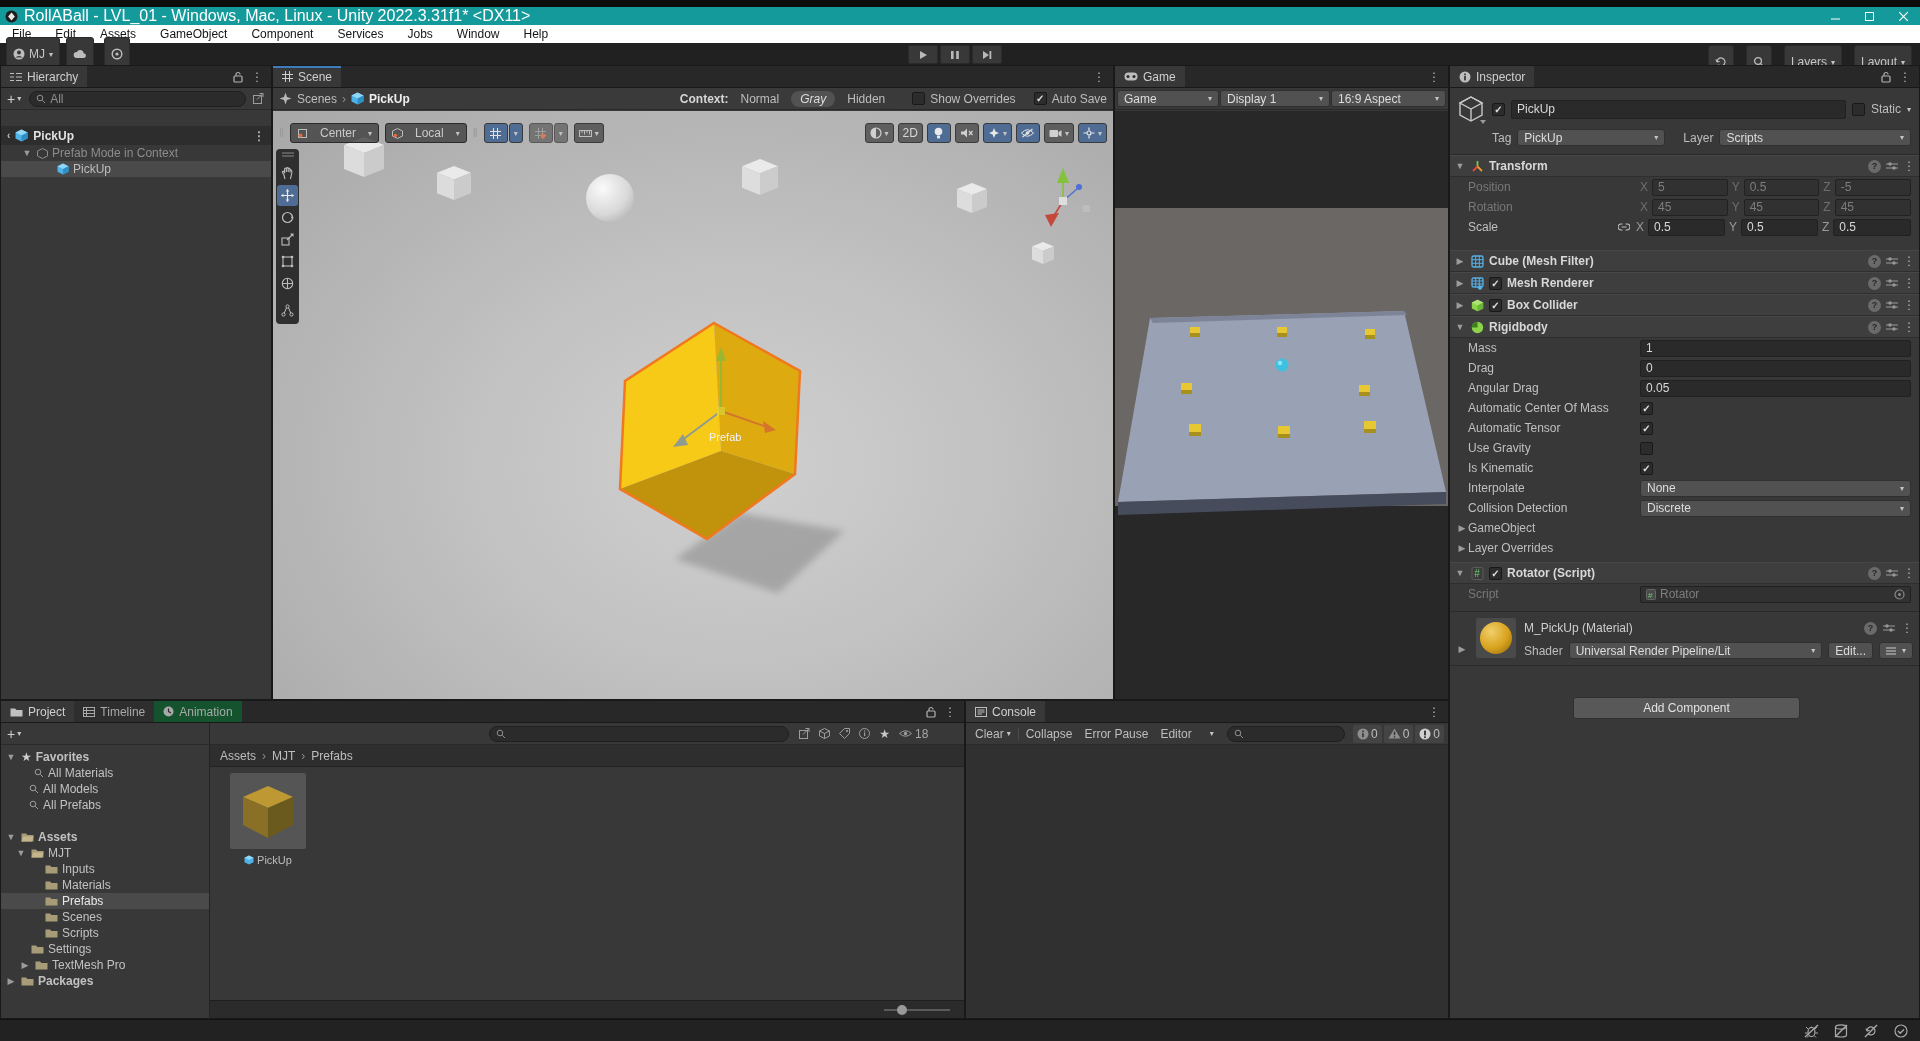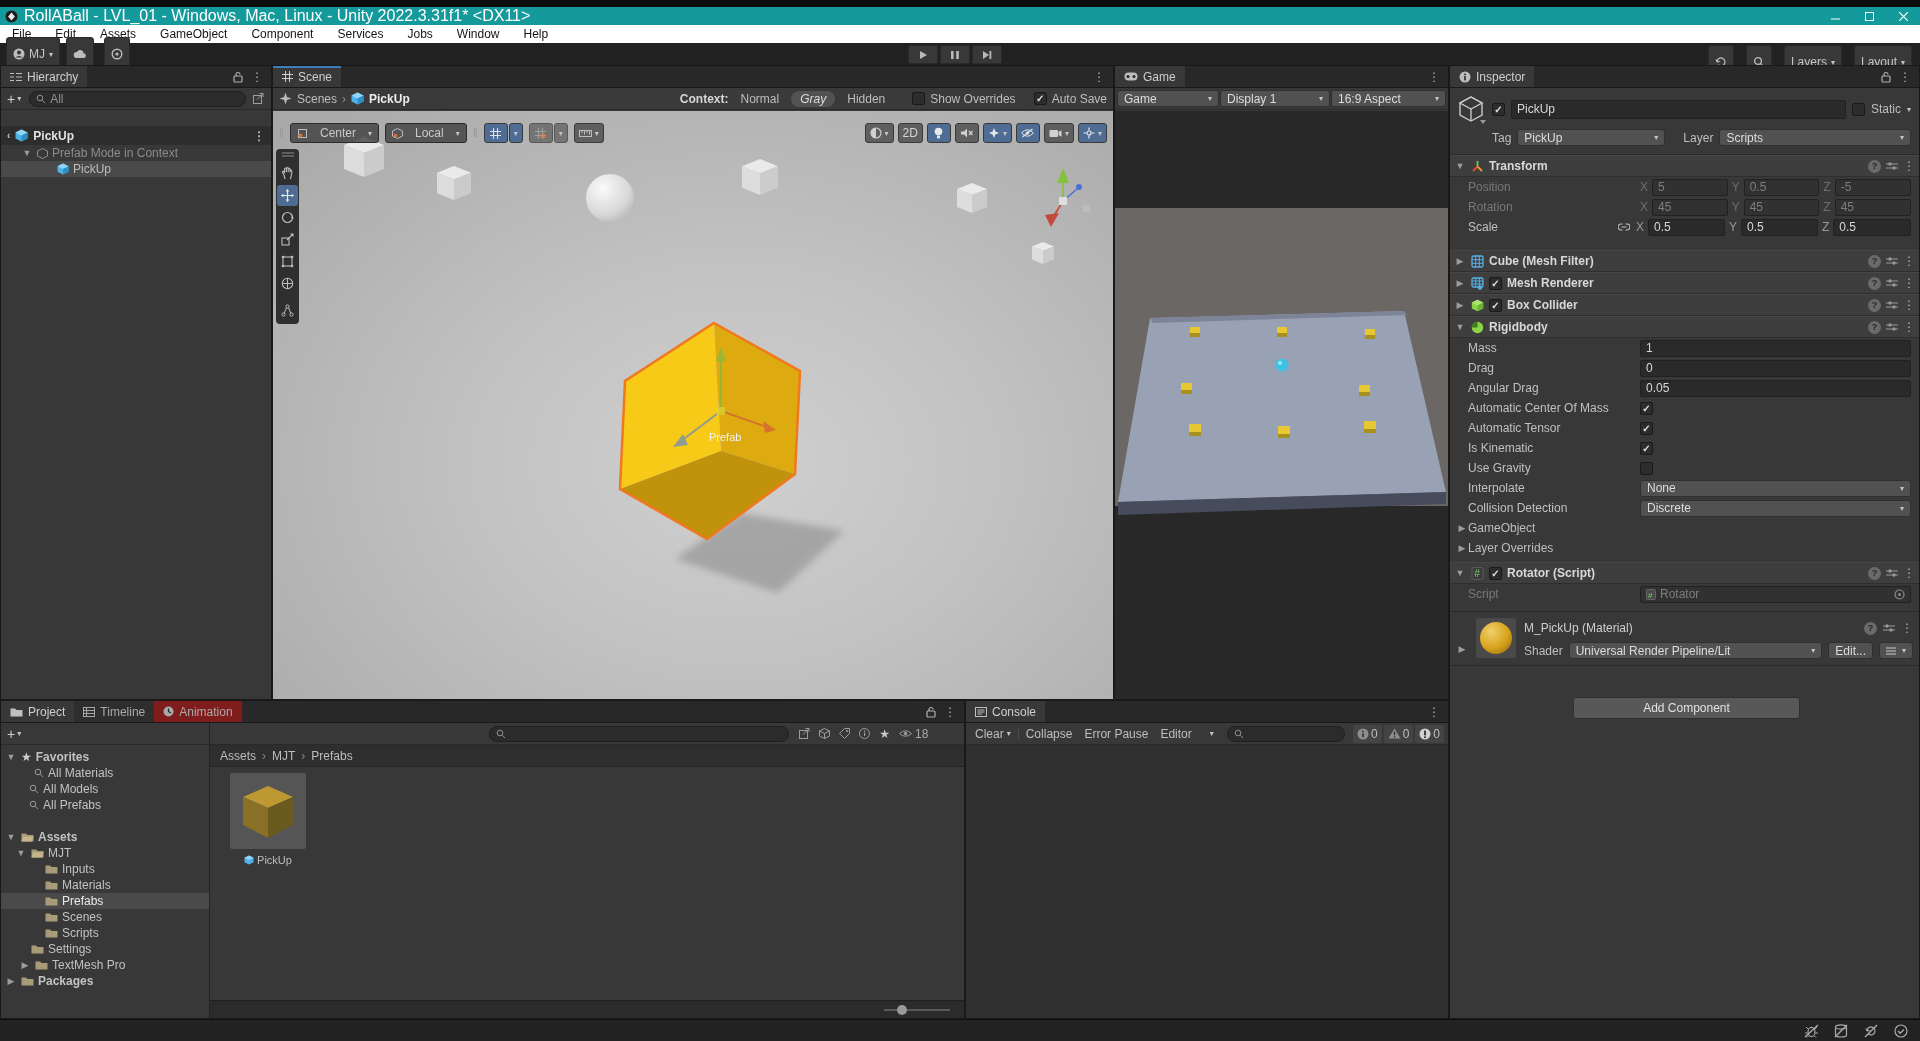--- a/index.html
+++ b/index.html
@@ -894,26 +894,26 @@
       </div>
     <div class="irow">
         <span class="ilabel">Automatic Center Of Mass</span>
         <span class="cb on"></span>
       </div>
     <div class="irow">
         <span class="ilabel">Automatic Tensor</span>
         <span class="cb on"></span>
       </div>
     <div class="irow">
+        <span class="ilabel">Use Gravity</span>
+        <span class="cb"></span>
+      </div>
+    <div class="irow">
         <span class="ilabel">Is Kinematic</span>
         <span class="cb on"></span>
-      </div>
-    <div class="irow">
-        <span class="ilabel">Use Gravity</span>
-        <span class="cb"></span>
       </div>
     <div class="irow">
         <span class="ilabel">Interpolate</span>
         <div class="dd">
           <span>None</span>
           <span class="arr">▾</span>
         </div>
       </div>
     <div class="irow">
         <span class="ilabel">Collision Detection</span>
@@ -1036,21 +1036,21 @@
       </div>
       <div class="tab" style="background:#2e2e2e;color:#a8a8a8">
         <span class="icn">
             <svg width="12" height="10">
               <rect x="0.5" y="0.5" width="11" height="9" fill="none" stroke="#a8a8a8"></rect>
               <path d="M3.5 0.5 V9.5 M0.5 3.5 H11.5 M0.5 6.5 H11.5" stroke="#a8a8a8"></path>
             </svg>
           </span>
         <span>Timeline</span>
       </div>
-      <div class="tab" style="background:#7f1d1d;color:#a8a8a8">
+      <div class="tab" style="background:#14532d;color:#a8a8a8">
         <span class="icn">
             <svg width="11" height="11">
               <circle cx="5.5" cy="5.5" r="5" fill="#a8a8a8"></circle>
               <path d="M5.5 2.5 V5.5 L7.8 7" stroke="#282828" stroke-width="1.2" fill="none"></path>
             </svg>
           </span>
         <span>Animation</span>
       </div>
       <div class="striptools">
         <span class="icn">

